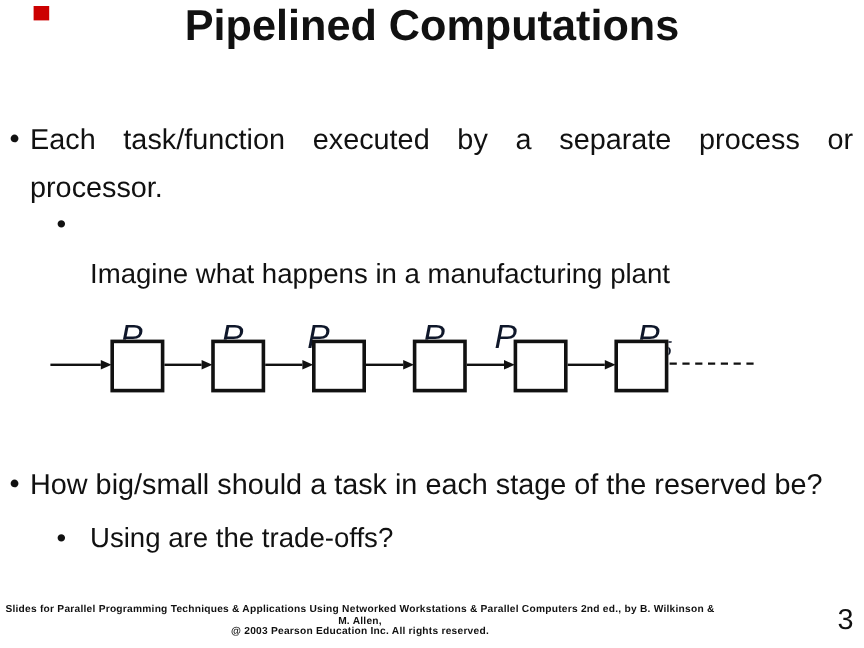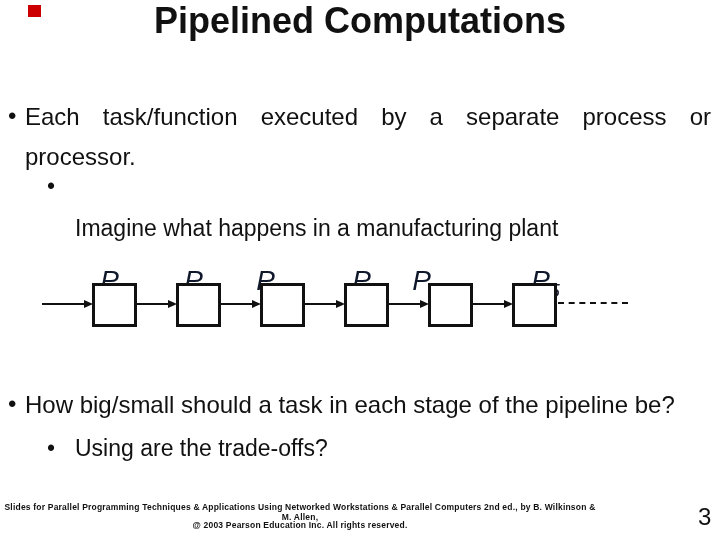--- a/index.html
+++ b/index.html
@@ -163,21 +163,21 @@
     <div class="arrow" style="left:42px;width:42px"></div>
     <div class="arrow" style="left:137px;width:31px"></div>
     <div class="arrow" style="left:221px;width:31px"></div>
     <div class="arrow" style="left:305px;width:31px"></div>
     <div class="arrow" style="left:389px;width:31px"></div>
     <div class="arrow" style="left:473px;width:31px"></div>
     <div class="dash-line"></div>
   </div>
 
   <span class="marker m-b2">•</span>
-  <div class="txt b2">How big/small should a task in each stage of the pipeline be?</div>
+  <div class="txt b2">How big/small should a task in each stage of the reserved be?</div>
 
   <span class="marker m-sb2">•</span>
   <div class="txt sb2">Using are the trade-offs?</div>
 
   <div class="f-line f1">Slides for Parallel Programming Techniques &amp; Applications Using Networked Workstations &amp; Parallel Computers 2nd ed., by B. Wilkinson &amp; M. Allen,</div>
   <div class="f-line f2">@ 2003 Pearson Education Inc. All rights reserved.</div>
   <div class="pagenum">3</div>
 
 </div>
 

